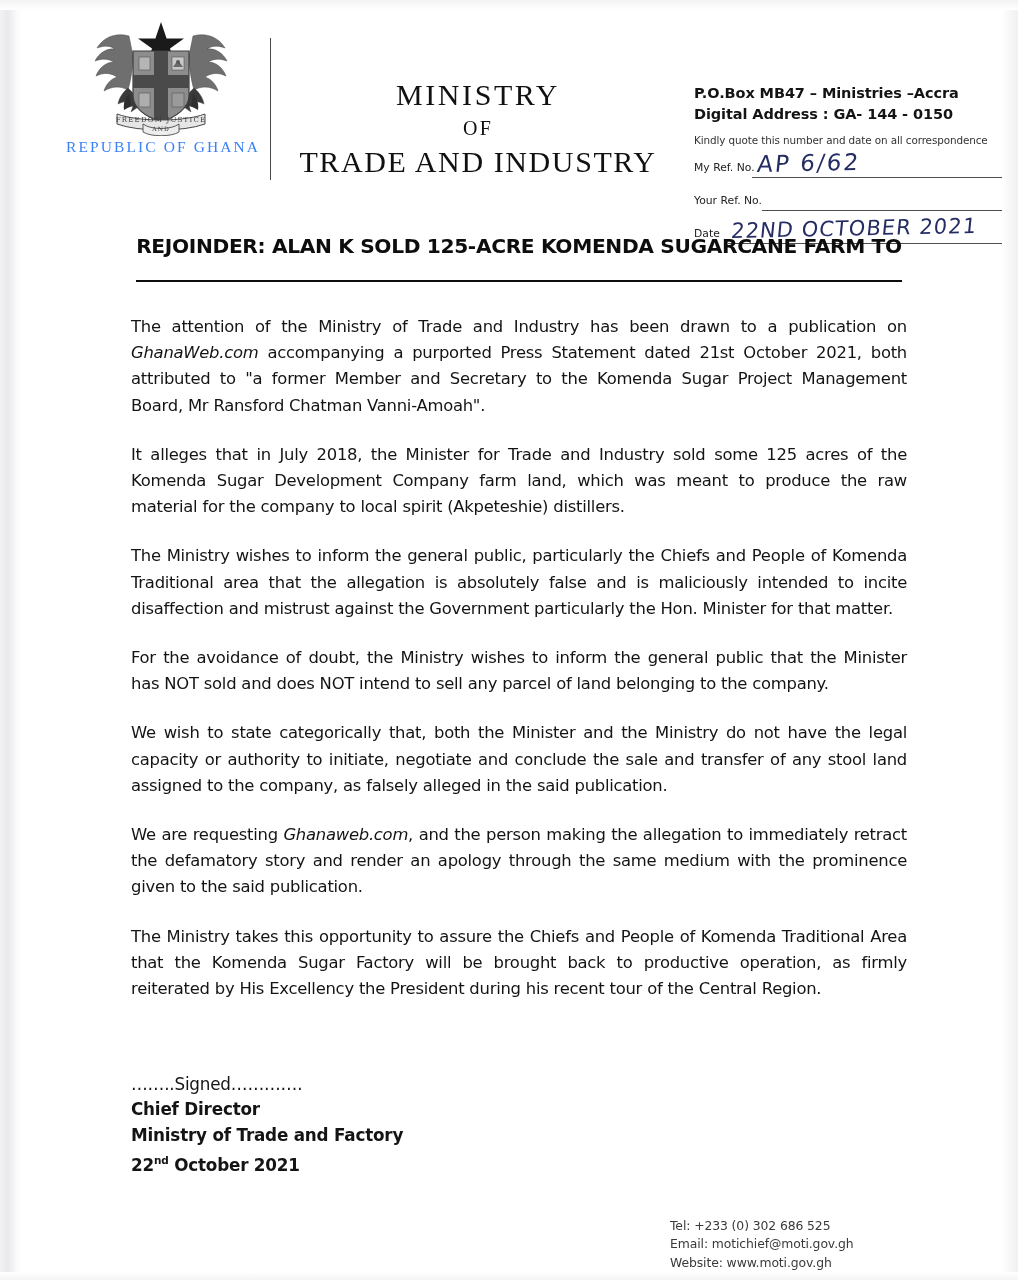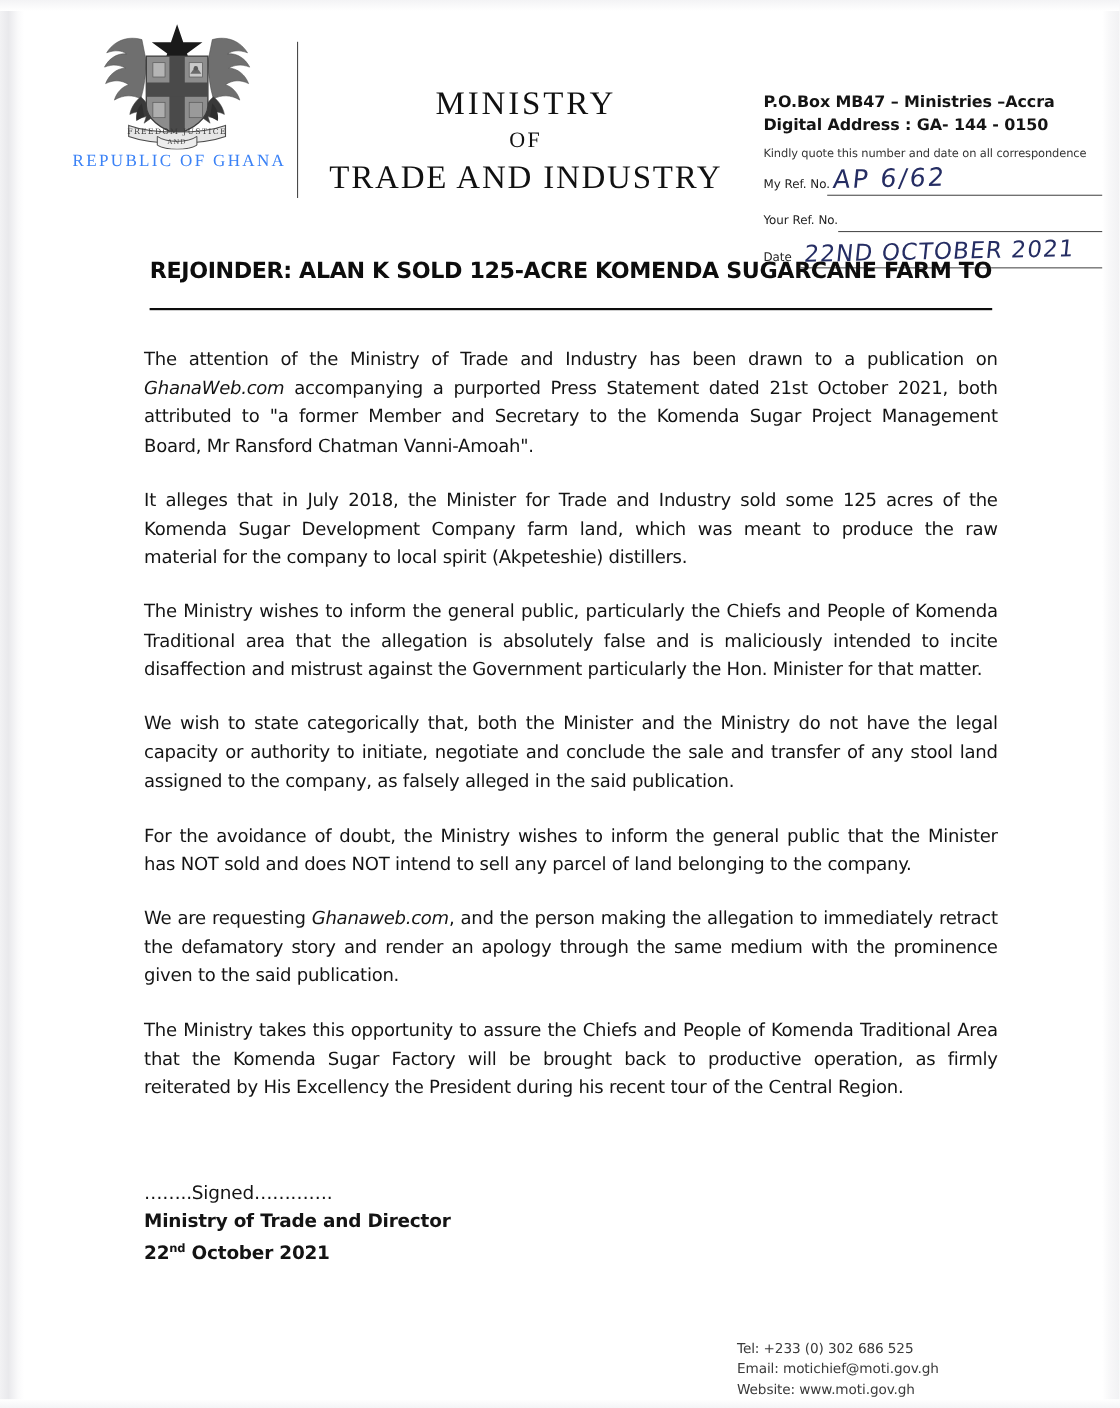--- a/index.html
+++ b/index.html
@@ -325,29 +325,30 @@
   </div>
 
   <div class="doc-title">
     <span>REJOINDER: ALAN K SOLD 125-ACRE KOMENDA SUGARCANE FARM TO</span><br>
   </div>
 
   <div class="body-copy" id="body-copy">
       <p class="para"><span>The attention of the Ministry of Trade and Industry has been drawn to a publication on </span><em>GhanaWeb.com</em><span> accompanying a purported Press Statement dated 21st October 2021, both attributed to "a former Member and Secretary to the Komenda Sugar Project Management Board, Mr Ransford Chatman Vanni-Amoah".</span></p>
       <p class="para"><span>It alleges that in July 2018, the Minister for Trade and Industry sold some 125 acres of the Komenda Sugar Development Company farm land, which was meant to produce the raw material for the company to local spirit (Akpeteshie) distillers.</span></p>
       <p class="para"><span>The Ministry wishes to inform the general public, particularly the Chiefs and People of Komenda Traditional area that the allegation is absolutely false and is maliciously intended to incite disaffection and mistrust against the Government particularly the Hon. Minister for that matter.</span></p>
+      <p class="para"><span>For the avoidance of doubt, the Ministry wishes to inform the general public that the Minister has NOT sold and does NOT intend to sell any parcel of land belonging to the company.</span></p>
       <p class="para"><span>We wish to state categorically that, both the Minister and the Ministry do not have the legal capacity or authority to initiate, negotiate and conclude the sale and transfer of any stool land assigned to the company, as falsely alleged in the said publication.</span></p>
-      <p class="para"><span>For the avoidance of doubt, the Ministry wishes to inform the general public that the Minister has NOT sold and does NOT intend to sell any parcel of land belonging to the company.</span></p>
       <p class="para"><span>We are requesting </span><em>Ghanaweb.com</em><span>, and the person making the allegation to immediately retract the defamatory story and render an apology through the same medium with the prominence given to the said publication.</span></p>
       <p class="para"><span>The Ministry takes this opportunity to assure the Chiefs and People of Komenda Traditional Area that the Komenda Sugar Factory will be brought back to productive operation, as firmly reiterated by His Excellency the President during his recent tour of the Central Region.</span></p>
     </div>
 
   <div class="signoff">
     <div class="signed">……..Signed………….</div>
-    <div class="bold-line">Ministry of Trade and Director</div>
+    <div class="bold-line">Chief Director</div>
+    <div class="bold-line">Ministry of Trade and Factory</div>
     <div class="bold-line"><span>22</span><sup>nd</sup><span> October 2021</span></div>
   </div>
 
   <div class="footer">
     <div>Tel: +233 (0) 302 686 525</div>
     <div>Email: motichief@moti.gov.gh</div>
     <div>Website: www.moti.gov.gh</div>
   </div>
 
 </div>

